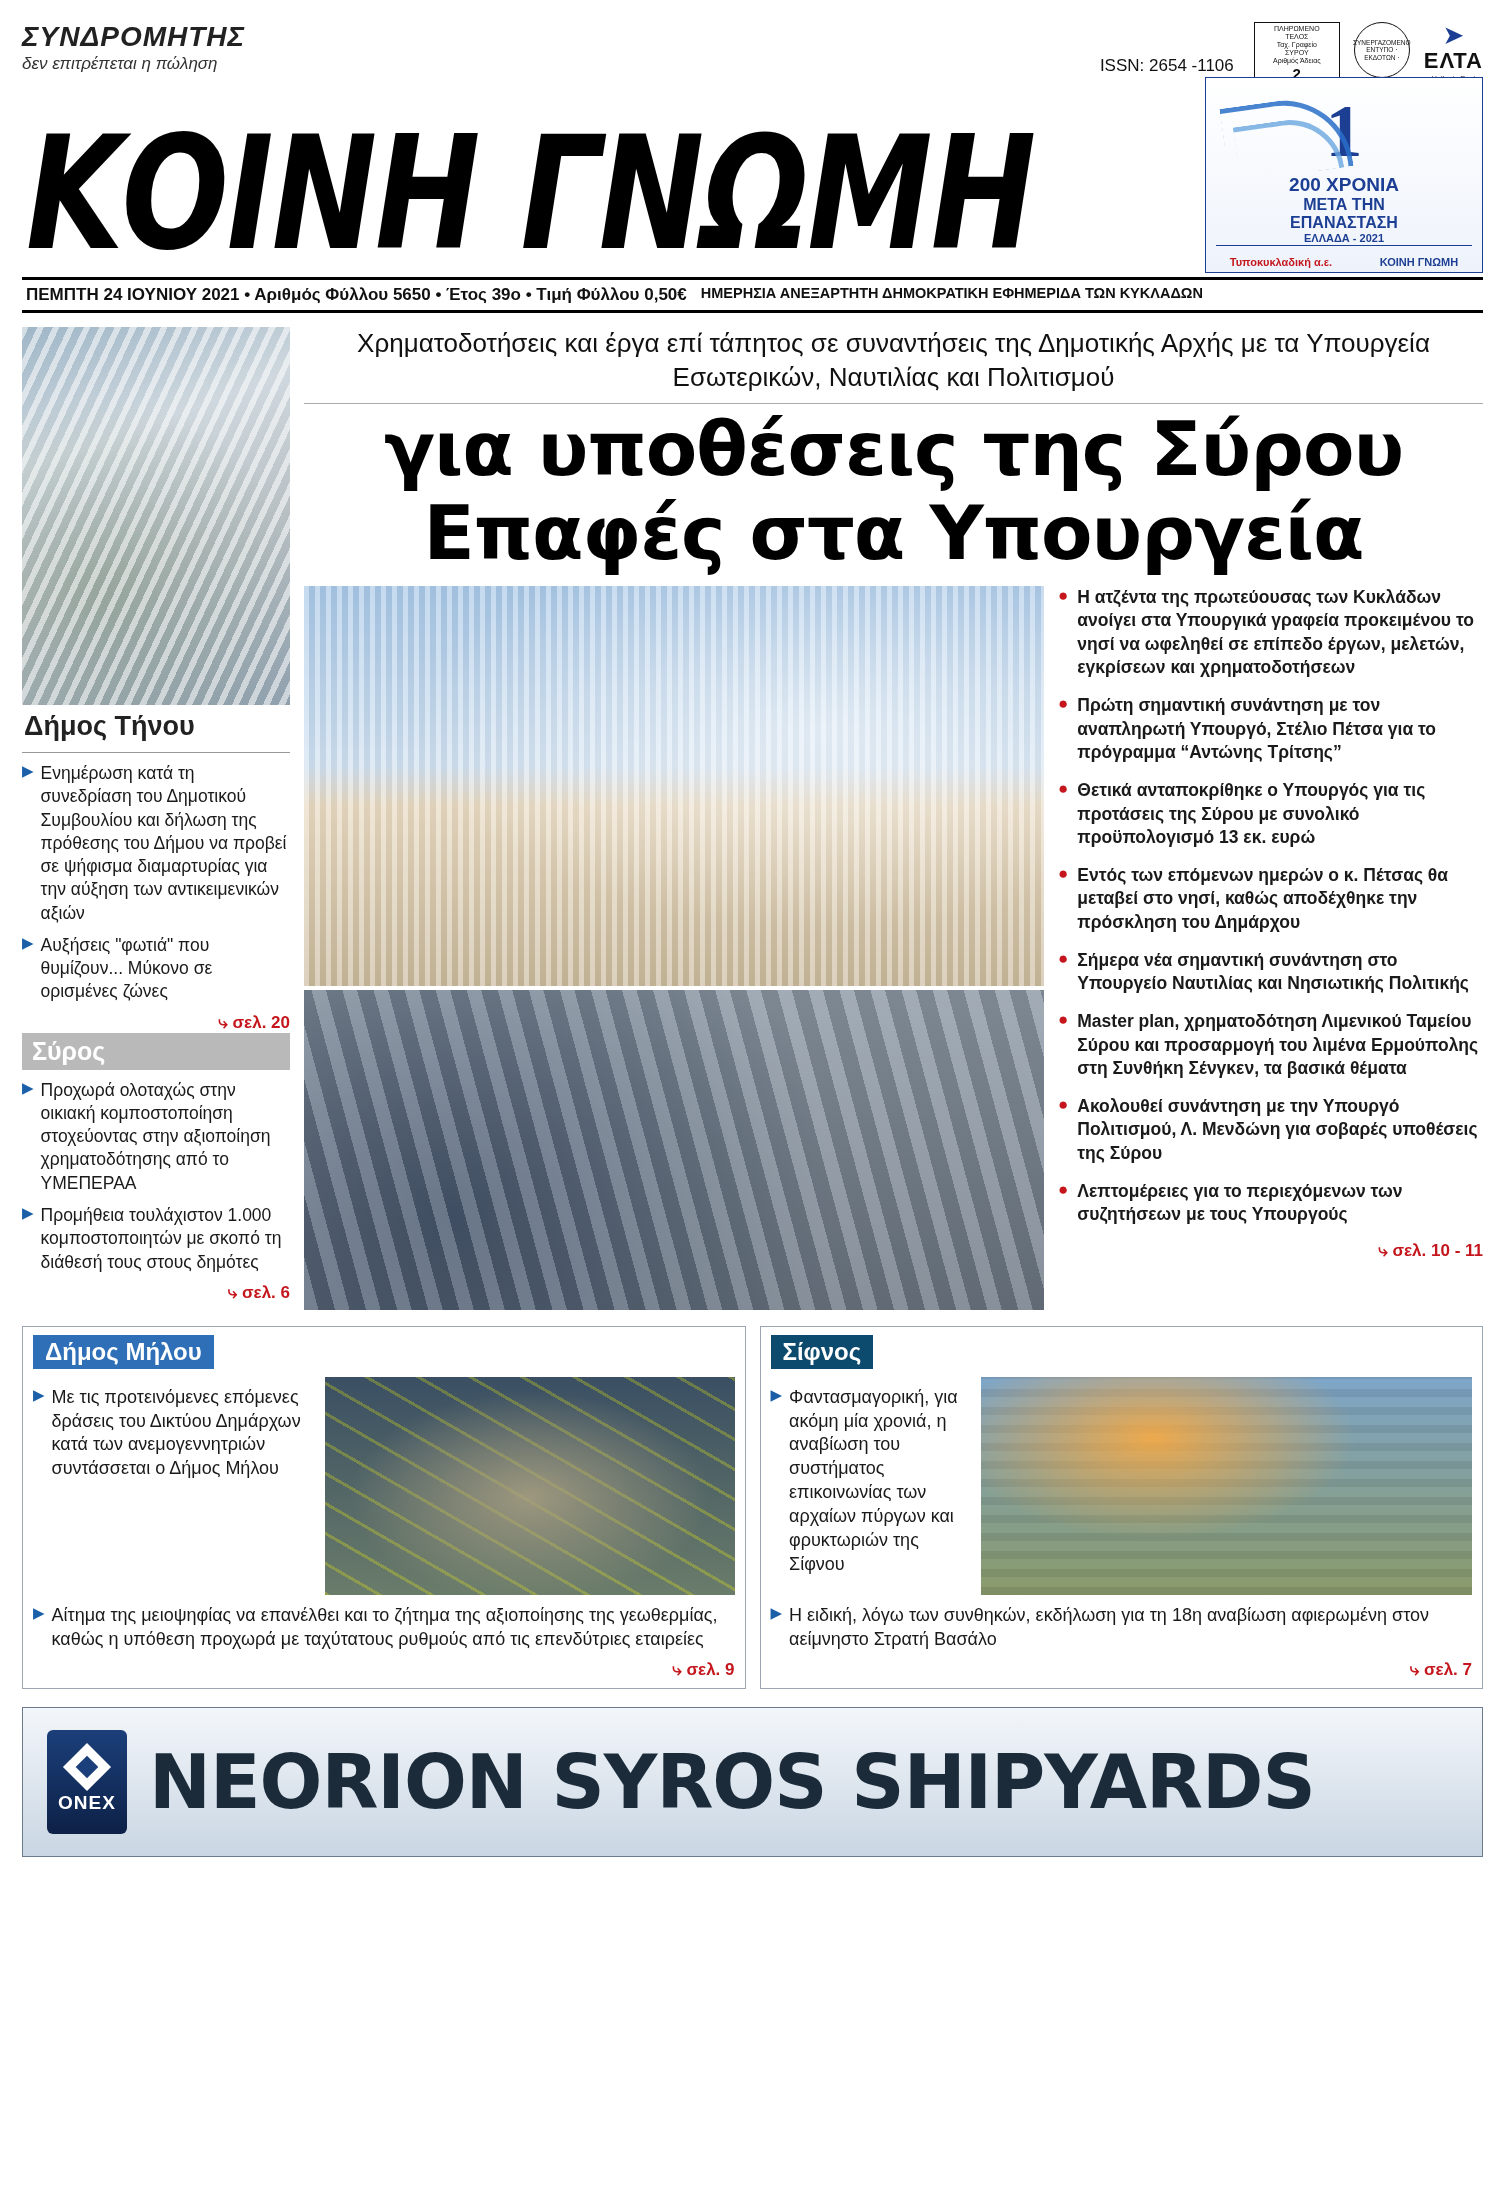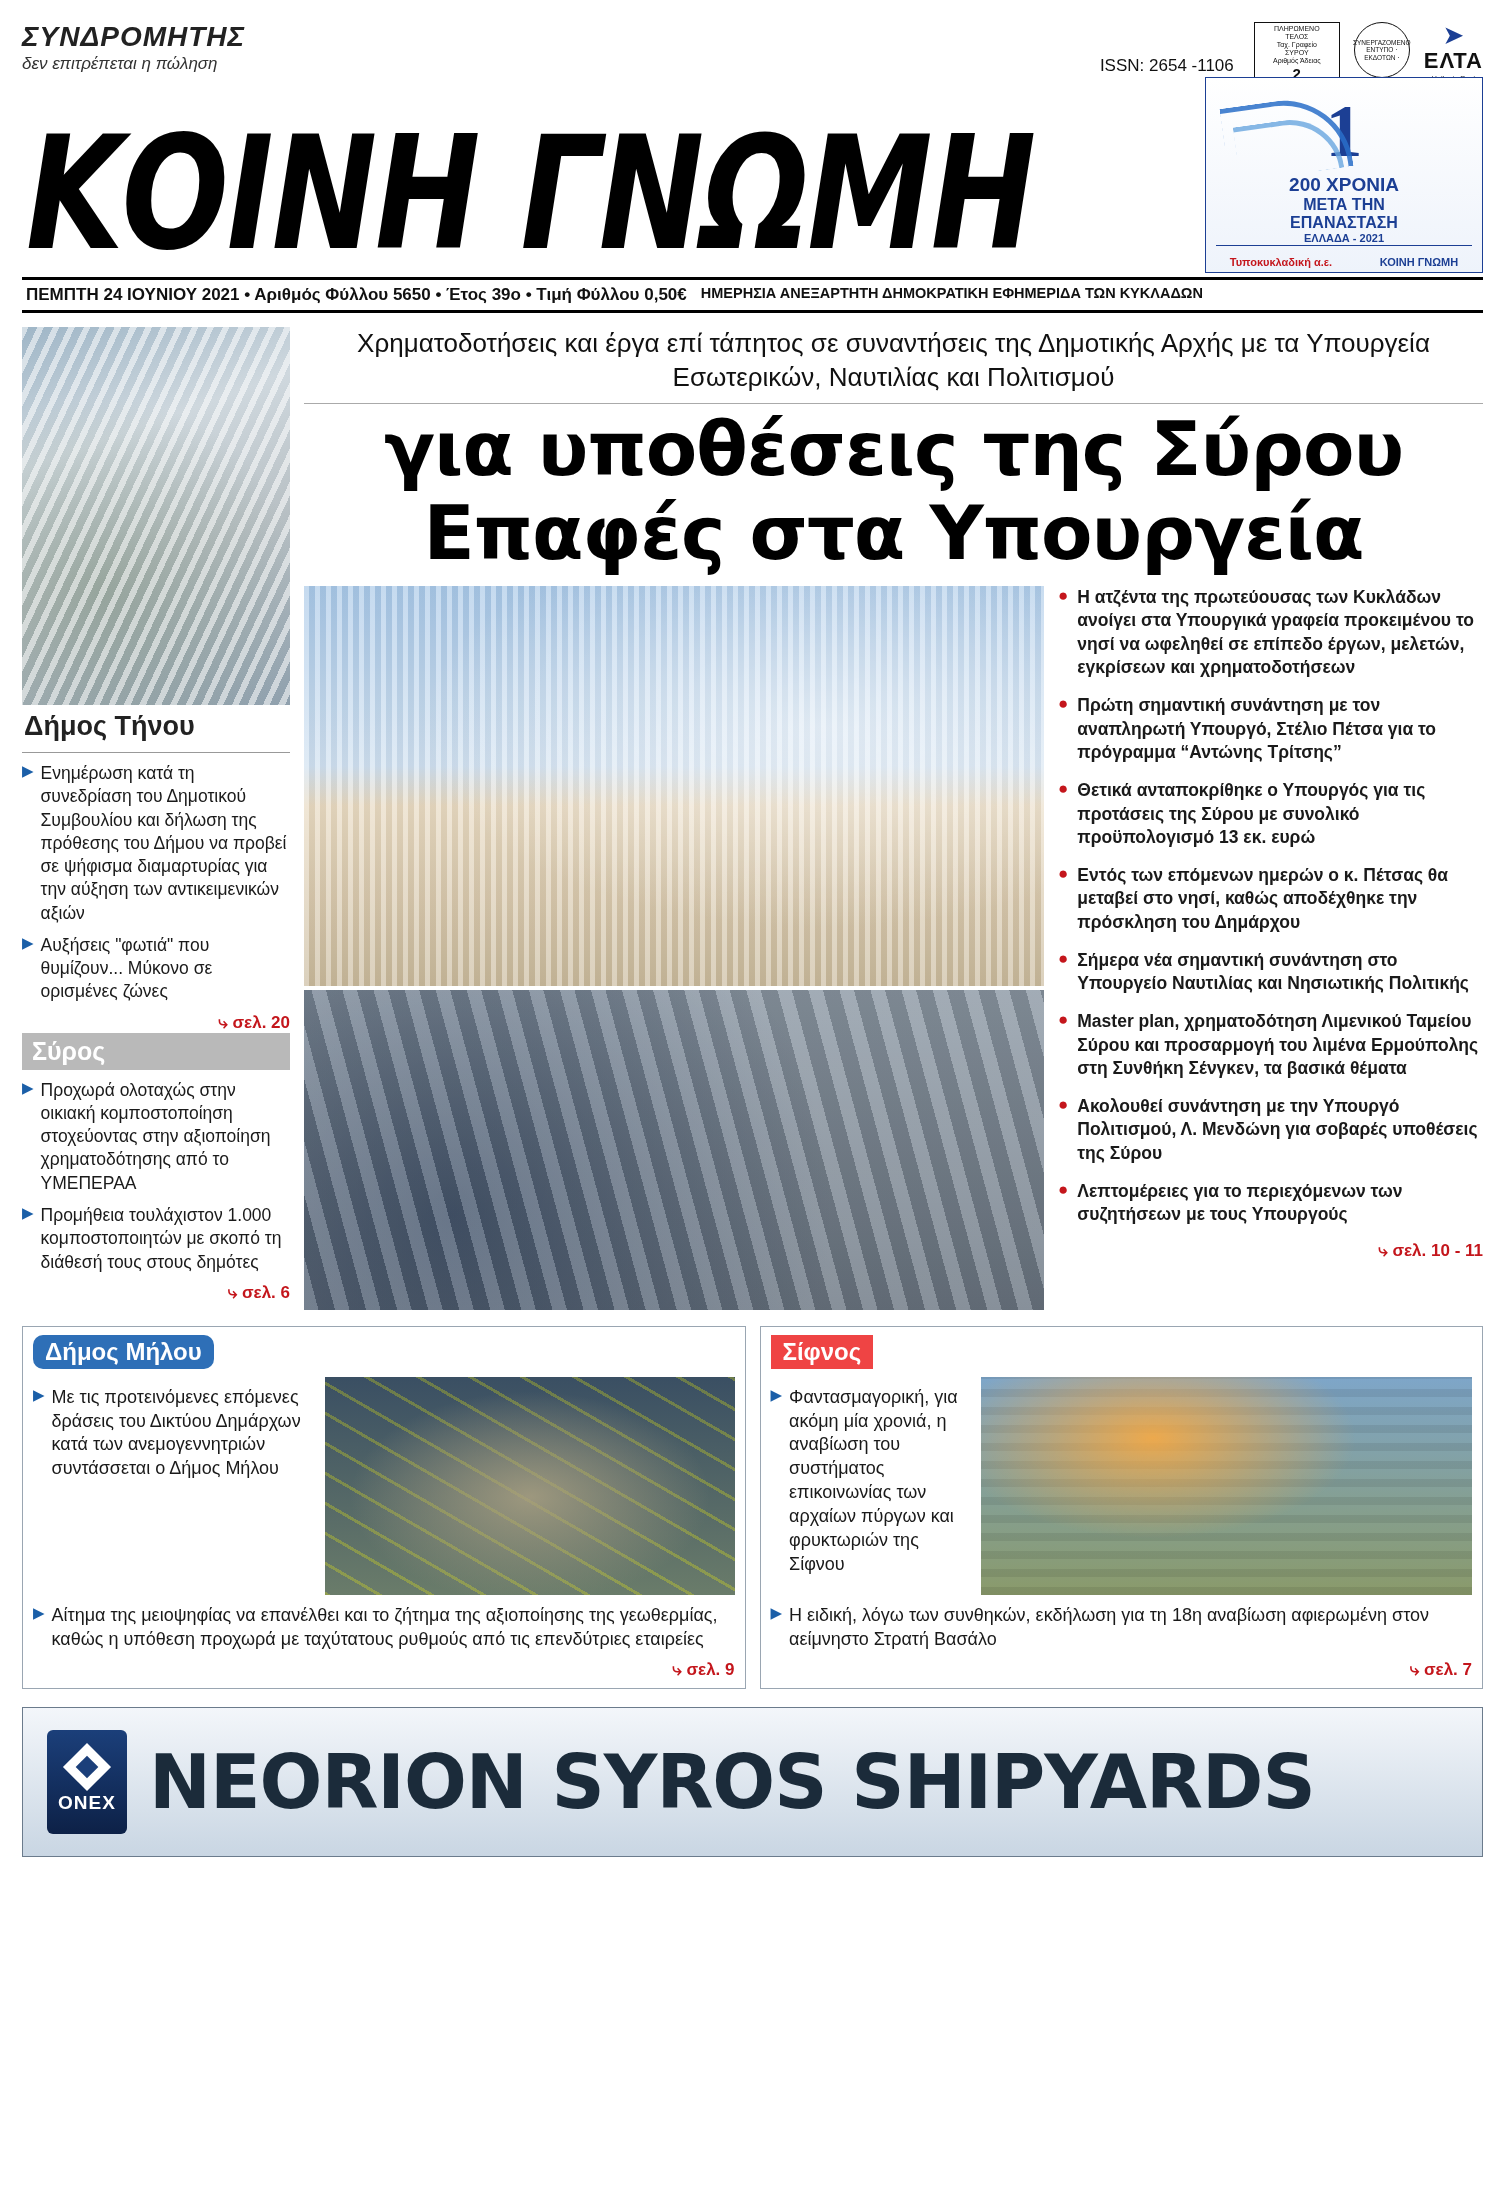--- a/index.html
+++ b/index.html
@@ -83,22 +83,22 @@
   .bullets-col .b{display:flex;gap:9px;margin-bottom:14px;}
   .bullets-col .dot{color:#c4161c;font-size:17px;line-height:1.2;}
   .bullets-col .t{font-size:17.5px;line-height:1.35;font-weight:bold;color:#1a1a1a;}
 
   
   .bottom{display:flex;gap:14px;margin-top:16px;}
   .box{border:1px solid #9aa6b2;padding:8px 10px;box-sizing:border-box;}
   .box.milos{flex:1;}
   .box.sifnos{flex:1;}
   .bh{display:inline-block;padding:3px 12px;font-weight:bold;font-size:24px;color:#fff;}
-  .bh.blue{background:#2e6fb7;border-radius:10px;}
-  .bh.orange{background:#ef4444;}
+  .bh.blue{background:#2e6fb7;}
+  .bh.orange{background:#0c4a6e;}
   .box-row{display:flex;gap:10px;margin-top:8px;}
   .milos-photo{flex:0 0 410px;height:218px;background:linear-gradient(#3a4f63,#6a7c6a);position:relative;overflow:hidden;}
   .milos-photo:after{content:"";position:absolute;inset:0;background:
      radial-gradient(ellipse at 50% 55%, rgba(170,160,130,.85), transparent 62%),
      repeating-linear-gradient(30deg, rgba(255,255,0,.25) 0 3px, transparent 3px 26px);}
   .sifnos-photo{flex:1;height:218px;background:linear-gradient(#7ea6c9,#8a9a6a);position:relative;overflow:hidden;}
   .sifnos-photo:after{content:"";position:absolute;inset:0;background:
      radial-gradient(ellipse at 35% 28%, rgba(255,170,60,.85), transparent 45%),
      repeating-linear-gradient(0deg, rgba(0,0,0,.08) 0 8px, transparent 8px 18px);}
   .box .bullet .txt{font-size:18px;}

